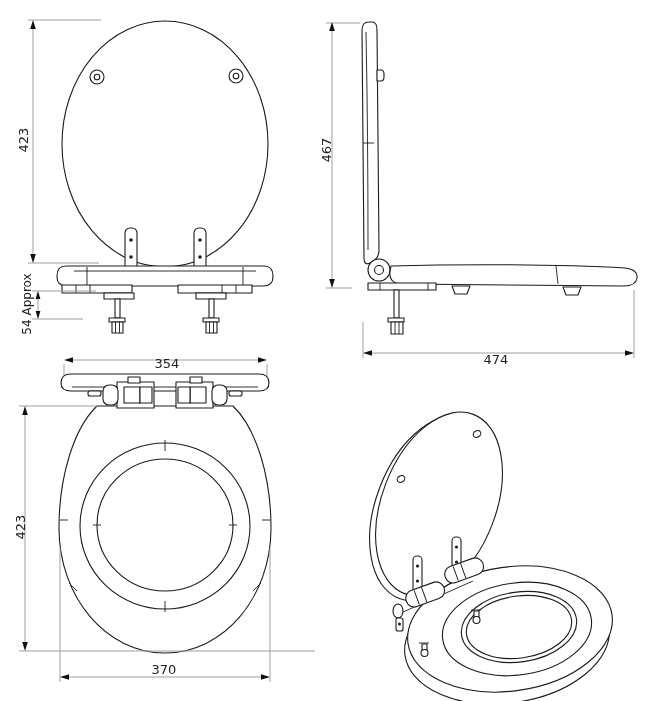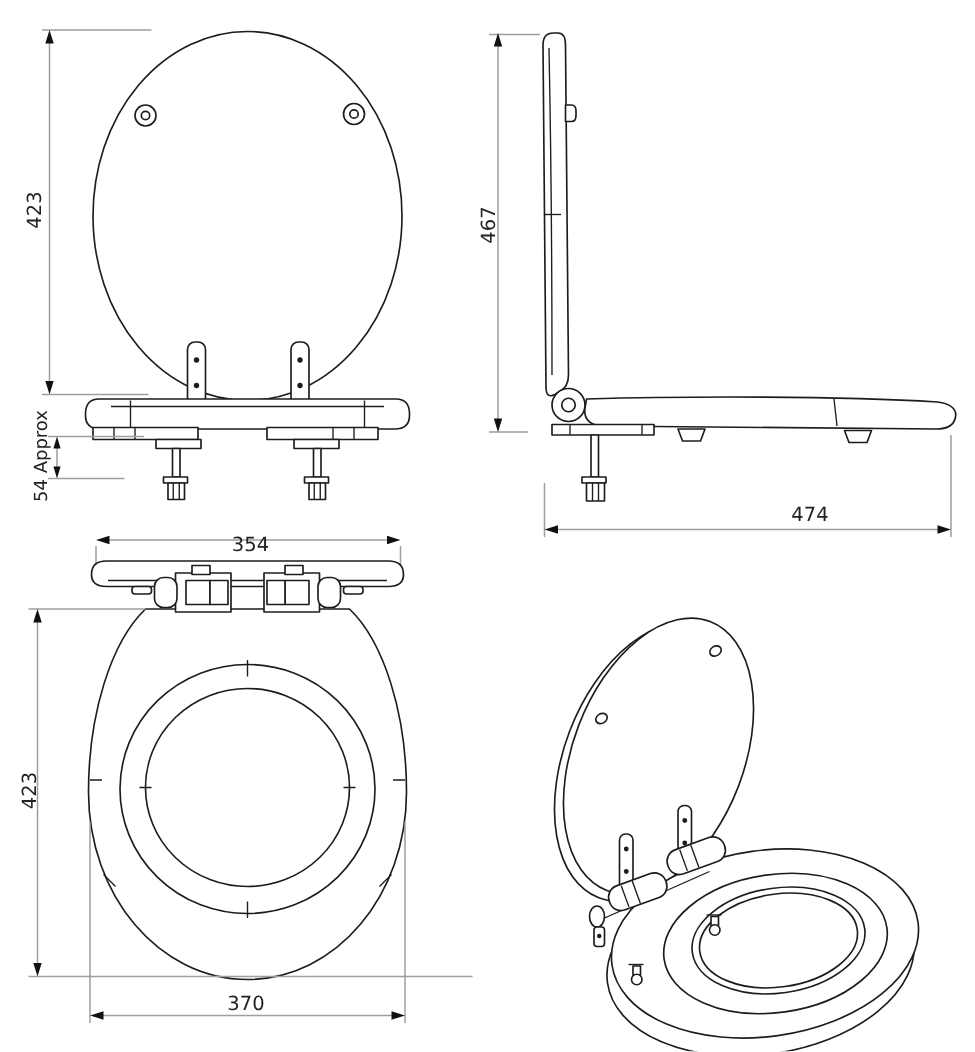--- a/index.html
+++ b/index.html
@@ -222,18 +222,18 @@
       <path class="thin" d="M419,643 h10"></path>
       <rect class="olw" x="422" y="644" width="5" height="6"></rect>
       <circle class="olw" cx="424.5" cy="653" r="3.5"></circle>
     </g>
   </g>
 </svg>
 
 <div class="dim-label vert" style="left:9px;top:132px;">423</div>
 <div class="dim-label vert wide" style="left:-11px;top:296px;">54 Approx</div>
 <div class="dim-label vert" style="left:312px;top:142px;">467</div>
-<div class="dim-label" style="left:481px;top:336px;margin-left:44px;">474</div>
+<div class="dim-label" style="left:481px;top:352px;">474</div>
 <div class="dim-label" style="left:152px;top:356px;text-align:center;">354</div>
 <div class="dim-label vert" style="left:6px;top:519px;">423</div>
 <div class="dim-label" style="left:149px;top:662px;text-align:center;">370</div>
 
 </div>
 
 </body></html>

